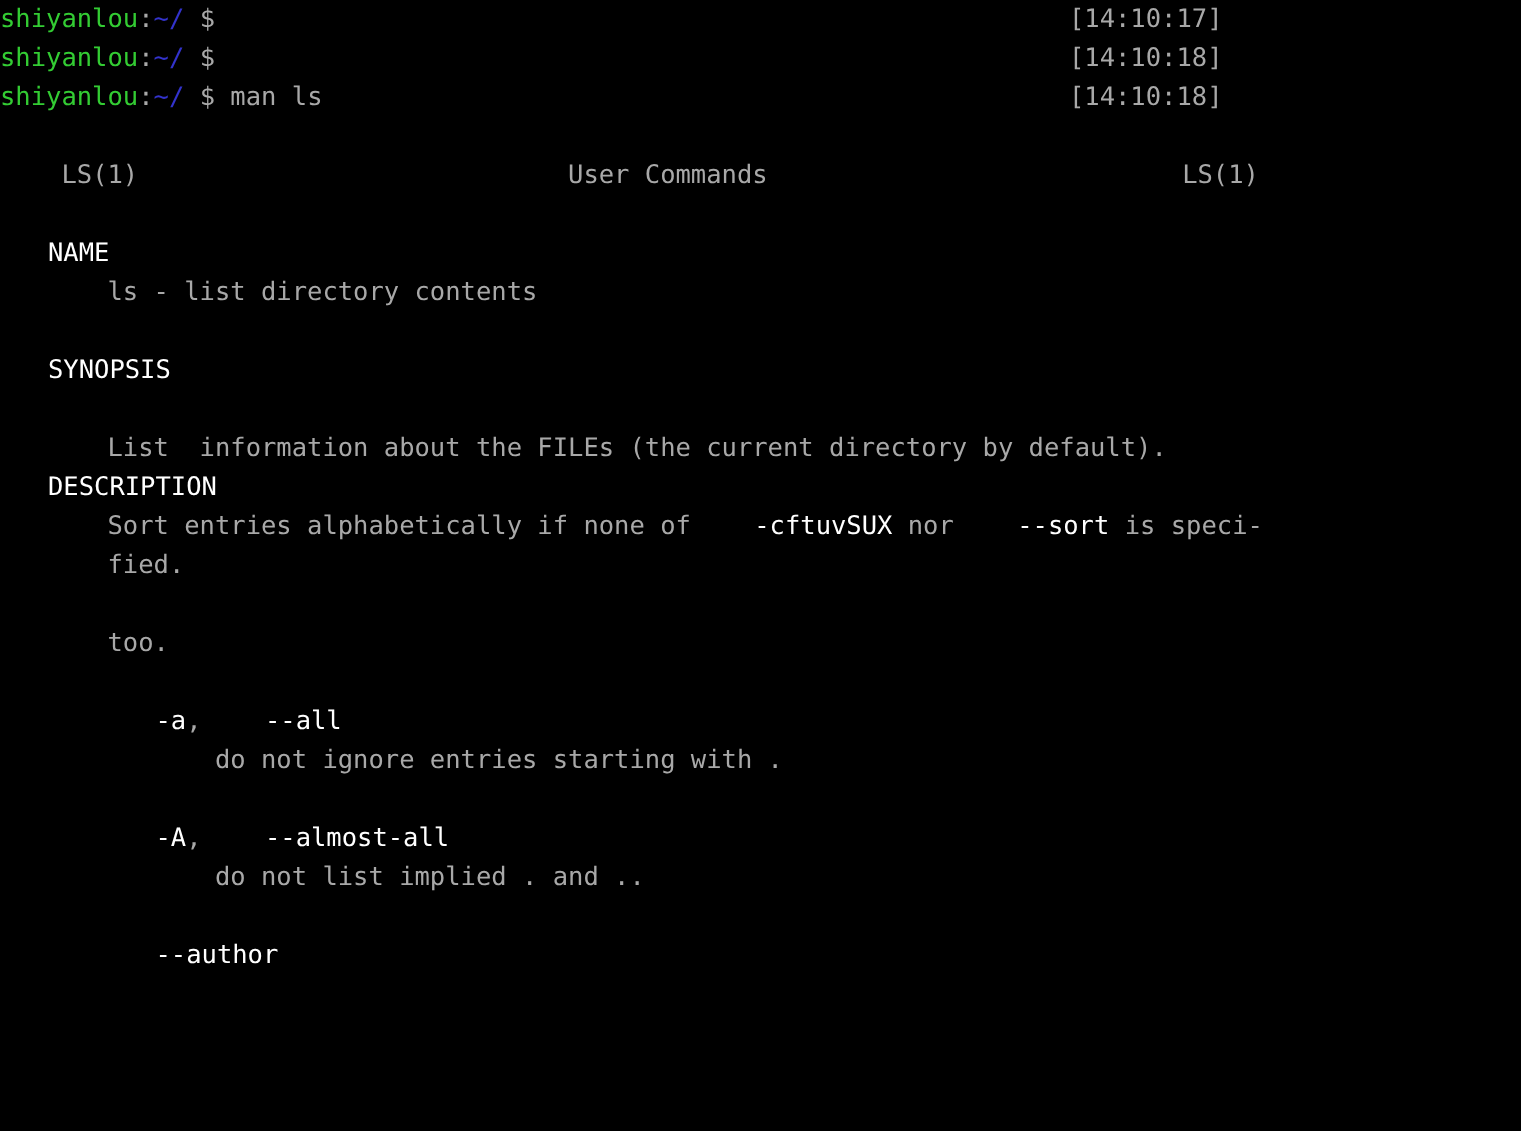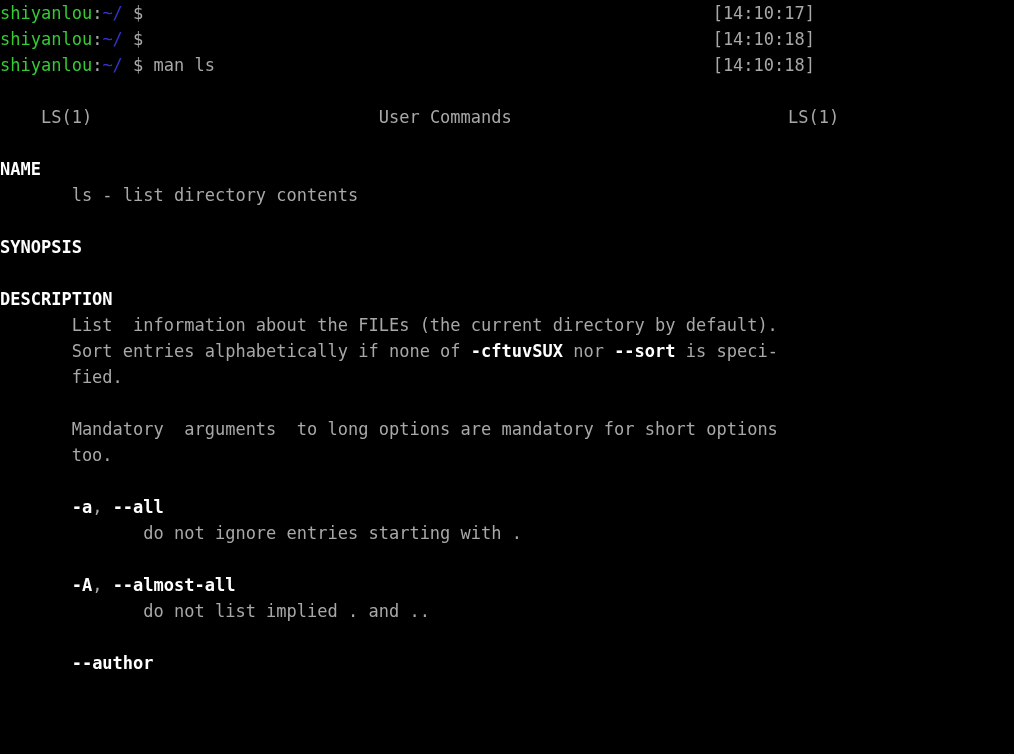--- a/index.html
+++ b/index.html
@@ -36,21 +36,22 @@
   }
 
   
   .c-green  { color: #33cc33; }
   .c-blue   { color: #3333cc; }
   .c-grey   { color: #a8a8a8; }
 
   
   .bold {
     color: #ffffff;
-    font-weight: bold;
+    font-weight: normal;
+    margin-left: 32px;
   }
 
   
   .stamp {
     position: absolute;
     right: 5px;
     top: 0;
     color: #a8a8a8;
     white-space: pre;
     margin-left: 24px;
@@ -74,26 +75,25 @@
   </div>
 
   <div id="man-body">
       <div class="row blank">&nbsp;</div>
       <div class="row blank">&nbsp;</div>
       <div class="row"><span class="bold">NAME</span></div>
       <div class="row"><span class="c-grey">       ls - list directory contents</span></div>
       <div class="row blank">&nbsp;</div>
       <div class="row"><span class="bold">SYNOPSIS</span></div>
       <div class="row blank">&nbsp;</div>
+      <div class="row"><span class="c-grey">       List  information about the FILEs (the current directory by default).</span></div>
       <div class="row"><span class="bold">DESCRIPTION</span></div>
-      <div class="row"><span class="c-grey">       List  information about the FILEs (the current directory by default).</span></div>
       <div class="row"><span class="c-grey">       Sort entries alphabetically if none of </span><span class="bold">-cftuvSUX</span><span class="c-grey"> nor </span><span class="bold">--sort</span><span class="c-grey"> is speci-</span></div>
       <div class="row"><span class="c-grey">       fied.</span></div>
       <div class="row">&nbsp;</div>
-      <div class="row"><span class="c-grey">       Mandatory  arguments  to long options are mandatory for short options</span></div>
       <div class="row"><span class="c-grey">       too.</span></div>
       <div class="row">&nbsp;</div>
       <div class="row"><span class="c-grey">       </span><span class="bold">-a</span><span class="c-grey">, </span><span class="bold">--all</span></div>
       <div class="row"><span class="c-grey">              do not ignore entries starting with .</span></div>
       <div class="row">&nbsp;</div>
       <div class="row"><span class="c-grey">       </span><span class="bold">-A</span><span class="c-grey">, </span><span class="bold">--almost-all</span></div>
       <div class="row"><span class="c-grey">              do not list implied . and ..</span></div>
       <div class="row">&nbsp;</div>
       <div class="row"><span class="c-grey">       </span><span class="bold">--author</span></div>
     </div>

